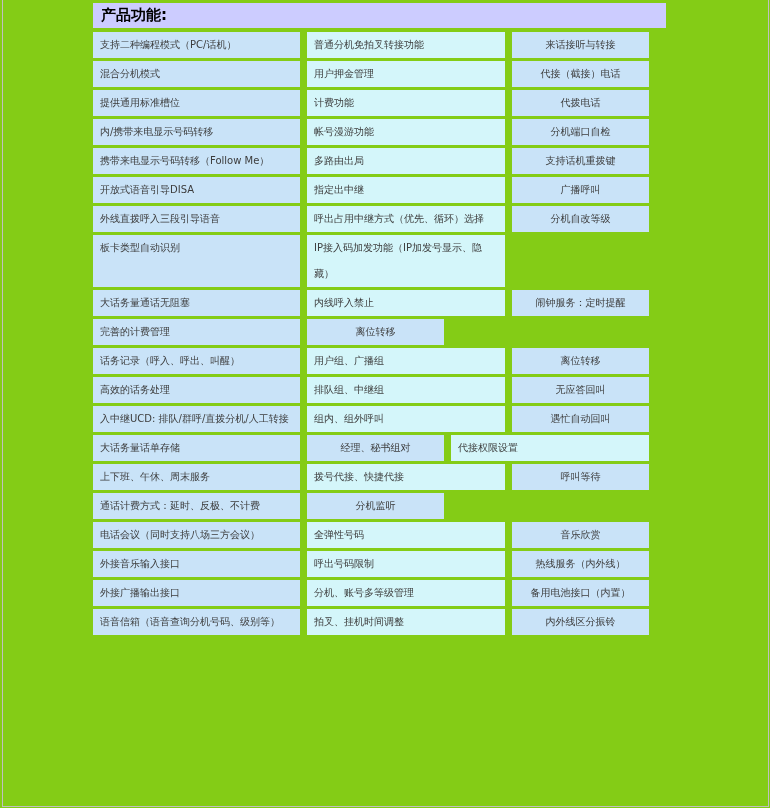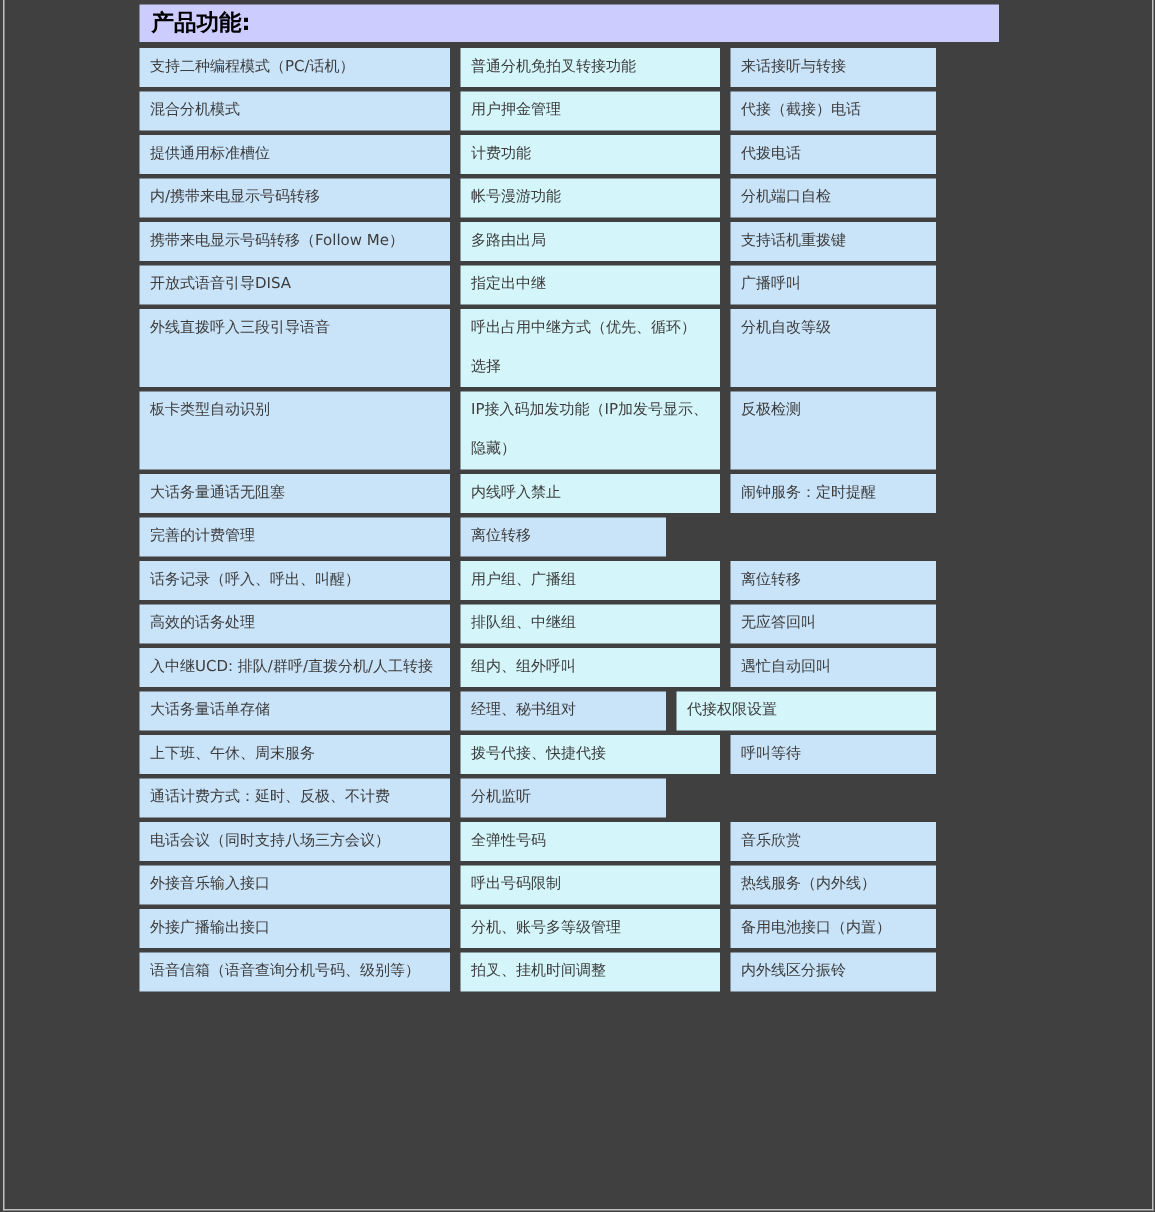--- a/index.html
+++ b/index.html
@@ -12,21 +12,21 @@
   *{ box-sizing:border-box; }
   html,body{ margin:0; padding:0; }
   body{
     background:#ffffff;
     font-family:"DejaVu Sans","Liberation Sans",sans-serif;
   }
   .page{
     position:relative;
     width:770px;
     height:808px;
-    background:#404040;
+    background:#84cc16;
     overflow:hidden;
     padding-left:36px;
   }
   .frame{
     position:absolute;
     left:2px; right:1px; top:0; bottom:1px;
     border-left:1px solid var(--frame);
     border-right:1px solid var(--frame);
     border-bottom:1px solid var(--frame);
     pointer-events:none;
@@ -56,22 +56,22 @@
     align-items:stretch;
   }
   .feature-cell{
     font-size:10px;
     line-height:26px;
     color:var(--text);
     padding:0 7px;
     min-height:26px;
   }
   .feature-cell.col1{ width:207px; background:var(--col-a); }
-  .feature-cell.col2{ width:173px; background:var(--col-b); }
-  .feature-cell.col3{ width:137px; background:var(--col-a); }
+  .feature-cell.col2{ width:198px; background:var(--col-b); }
+  .feature-cell.col3{ width:137px; background:var(--col-a);text-align:center; }
 </style>
 </head>
 <body>
 
 <div class="page">
   <div class="frame"></div>
   <div class="content">
     <div class="section-header">
       <span>产品功能:</span>
     </div>
@@ -107,21 +107,20 @@
           <div class="feature-cell col3">广播呼叫</div>
         </div>
         <div class="feature-row">
           <div class="feature-cell col1">外线直拨呼入三段引导语音</div>
           <div class="feature-cell col2">呼出占用中继方式（优先、循环）选择</div>
           <div class="feature-cell col3">分机自改等级</div>
         </div>
         <div class="feature-row">
           <div class="feature-cell col1">板卡类型自动识别</div>
           <div class="feature-cell col2">IP接入码加发功能（IP加发号显示、隐藏）</div>
-          <div class="feature-cell col3">反极检测</div>
         </div>
         <div class="feature-row">
           <div class="feature-cell col1">大话务量通话无阻塞</div>
           <div class="feature-cell col2">内线呼入禁止</div>
           <div class="feature-cell col3">闹钟服务：定时提醒</div>
         </div>
         <div class="feature-row">
           <div class="feature-cell col1">完善的计费管理</div>
           <div class="feature-cell col3">离位转移</div>
         </div>

